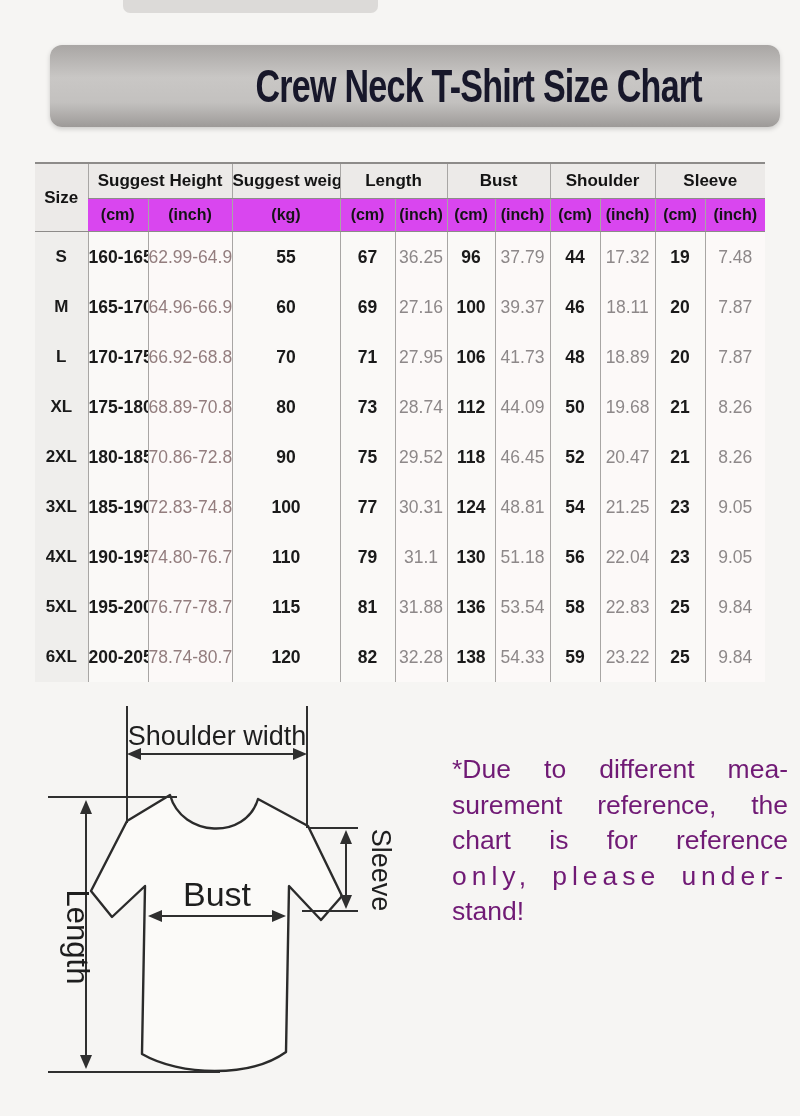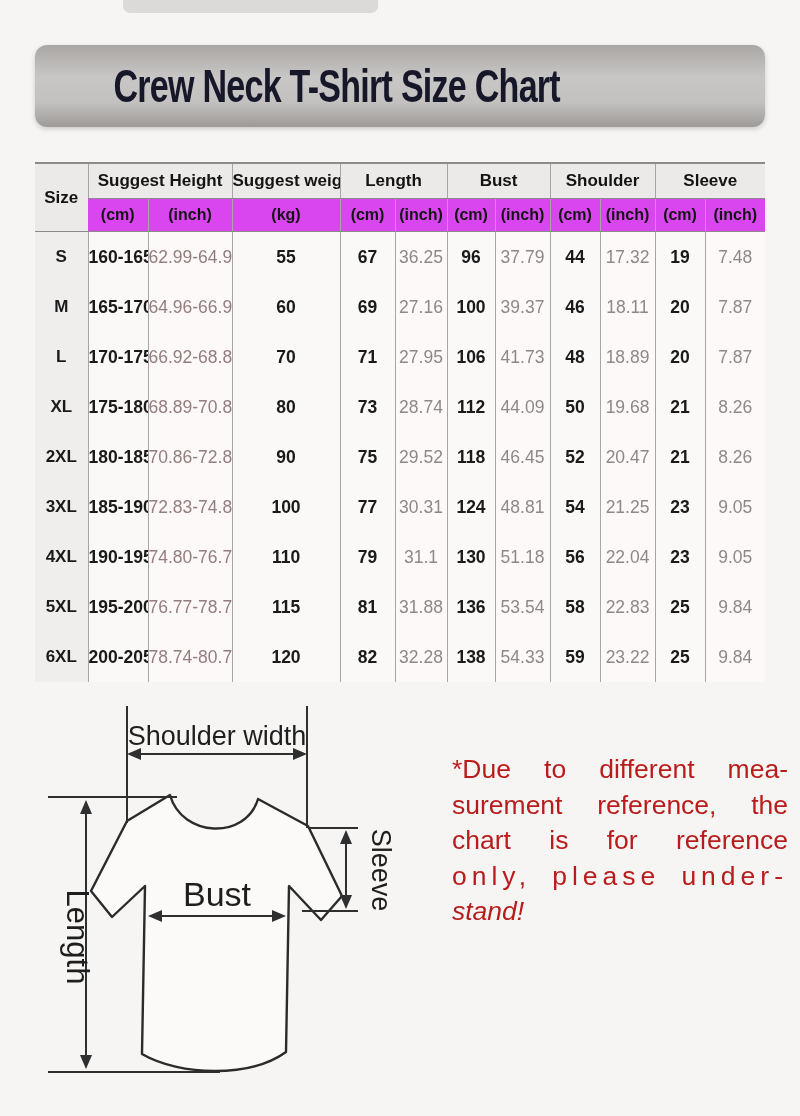--- a/index.html
+++ b/index.html
@@ -6,25 +6,25 @@
   .sheet {
     position:relative; width:800px; height:1116px; margin:0 auto;
     background:#f6f5f3; overflow:hidden;
     font-family:"Liberation Sans", sans-serif;
   }
   .top-tab {
     position:absolute; left:123px; top:0; width:255px; height:13px;
     background:#dcdad8; border-radius:0 0 7px 7px;
   }
   .banner {
-    position:absolute; left:35px; top:45px; width:730px; height:82px;
+    position:absolute; left:50px; top:45px; width:730px; height:82px;
     border-radius:12px;
     background:linear-gradient(180deg,#a9a6a4 0%,#c9c7c5 40%,#c3c1bf 70%,#9d9a98 100%);
     box-shadow:0 2px 5px rgba(0,0,0,.18);
-    display:flex; align-items:center; justify-content:flex-start;
+    display:flex; align-items:center; justify-content:flex-end;
   }
   .banner-title {
     font-size:46px; font-weight:700; color:#17172a; white-space:nowrap;
     transform:scaleX(.74); letter-spacing:-1px;
   }
   
   .size-table {
     position:absolute; left:35px; top:162px; width:730px;
     border-collapse:collapse; table-layout:fixed;
     border-top:2px solid #8d8b89;
@@ -61,24 +61,24 @@
   .size-table tbody td.c-height_inch { color:#937d7e; }
   
   col.w1{width:53px} col.w2{width:60px} col.w3{width:84px} col.w4{width:108px}
   col.w5{width:55px} col.w6{width:52px} col.w7{width:48px} col.w8{width:55px}
   col.w9{width:50px} col.w10{width:55px} col.w11{width:50px} col.w12{width:60px}
   
   .diagram { position:absolute; left:20px; top:700px; }
   
   .note {
     position:absolute; left:452px; top:752px; width:336px;
-    font-size:26.5px; line-height:35.5px; color:#b91c1c;
+    font-size:26.5px; line-height:35.5px; color:#701a75;
   }
   .note-line { text-align:justify; text-align-last:justify; }
-  .note-line.last { text-align:left; text-align-last:left;font-style:italic; }
+  .note-line.last { text-align:left; text-align-last:left; }
   .note .note-line:nth-child(4) { letter-spacing:5px; }
   .note .note-line:nth-child(7) { letter-spacing:2px; }
 </style>
 </head>
 <body>
 
 <div class="sheet">
 
   <div class="top-tab"></div>
 

